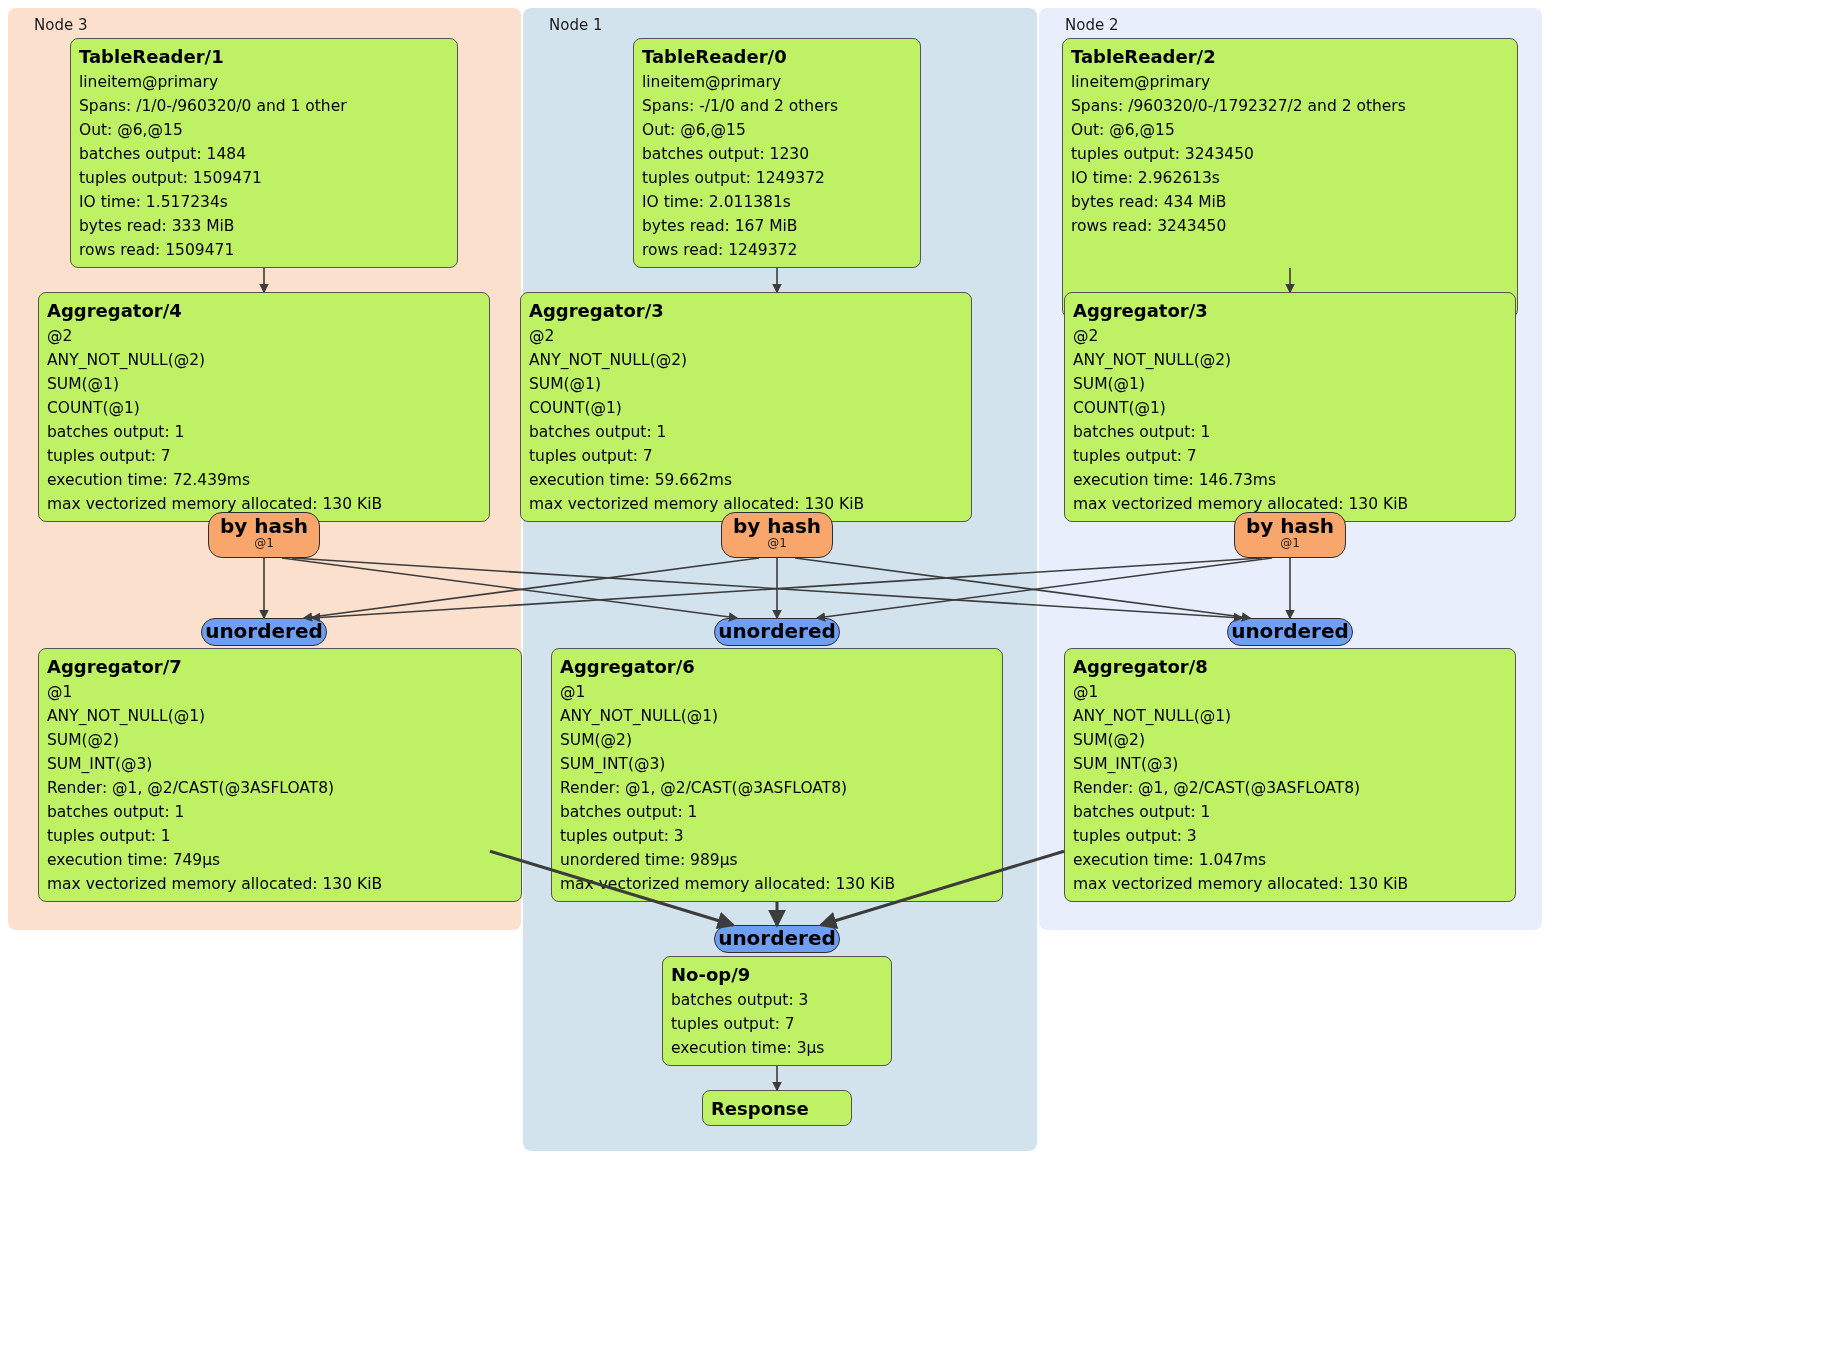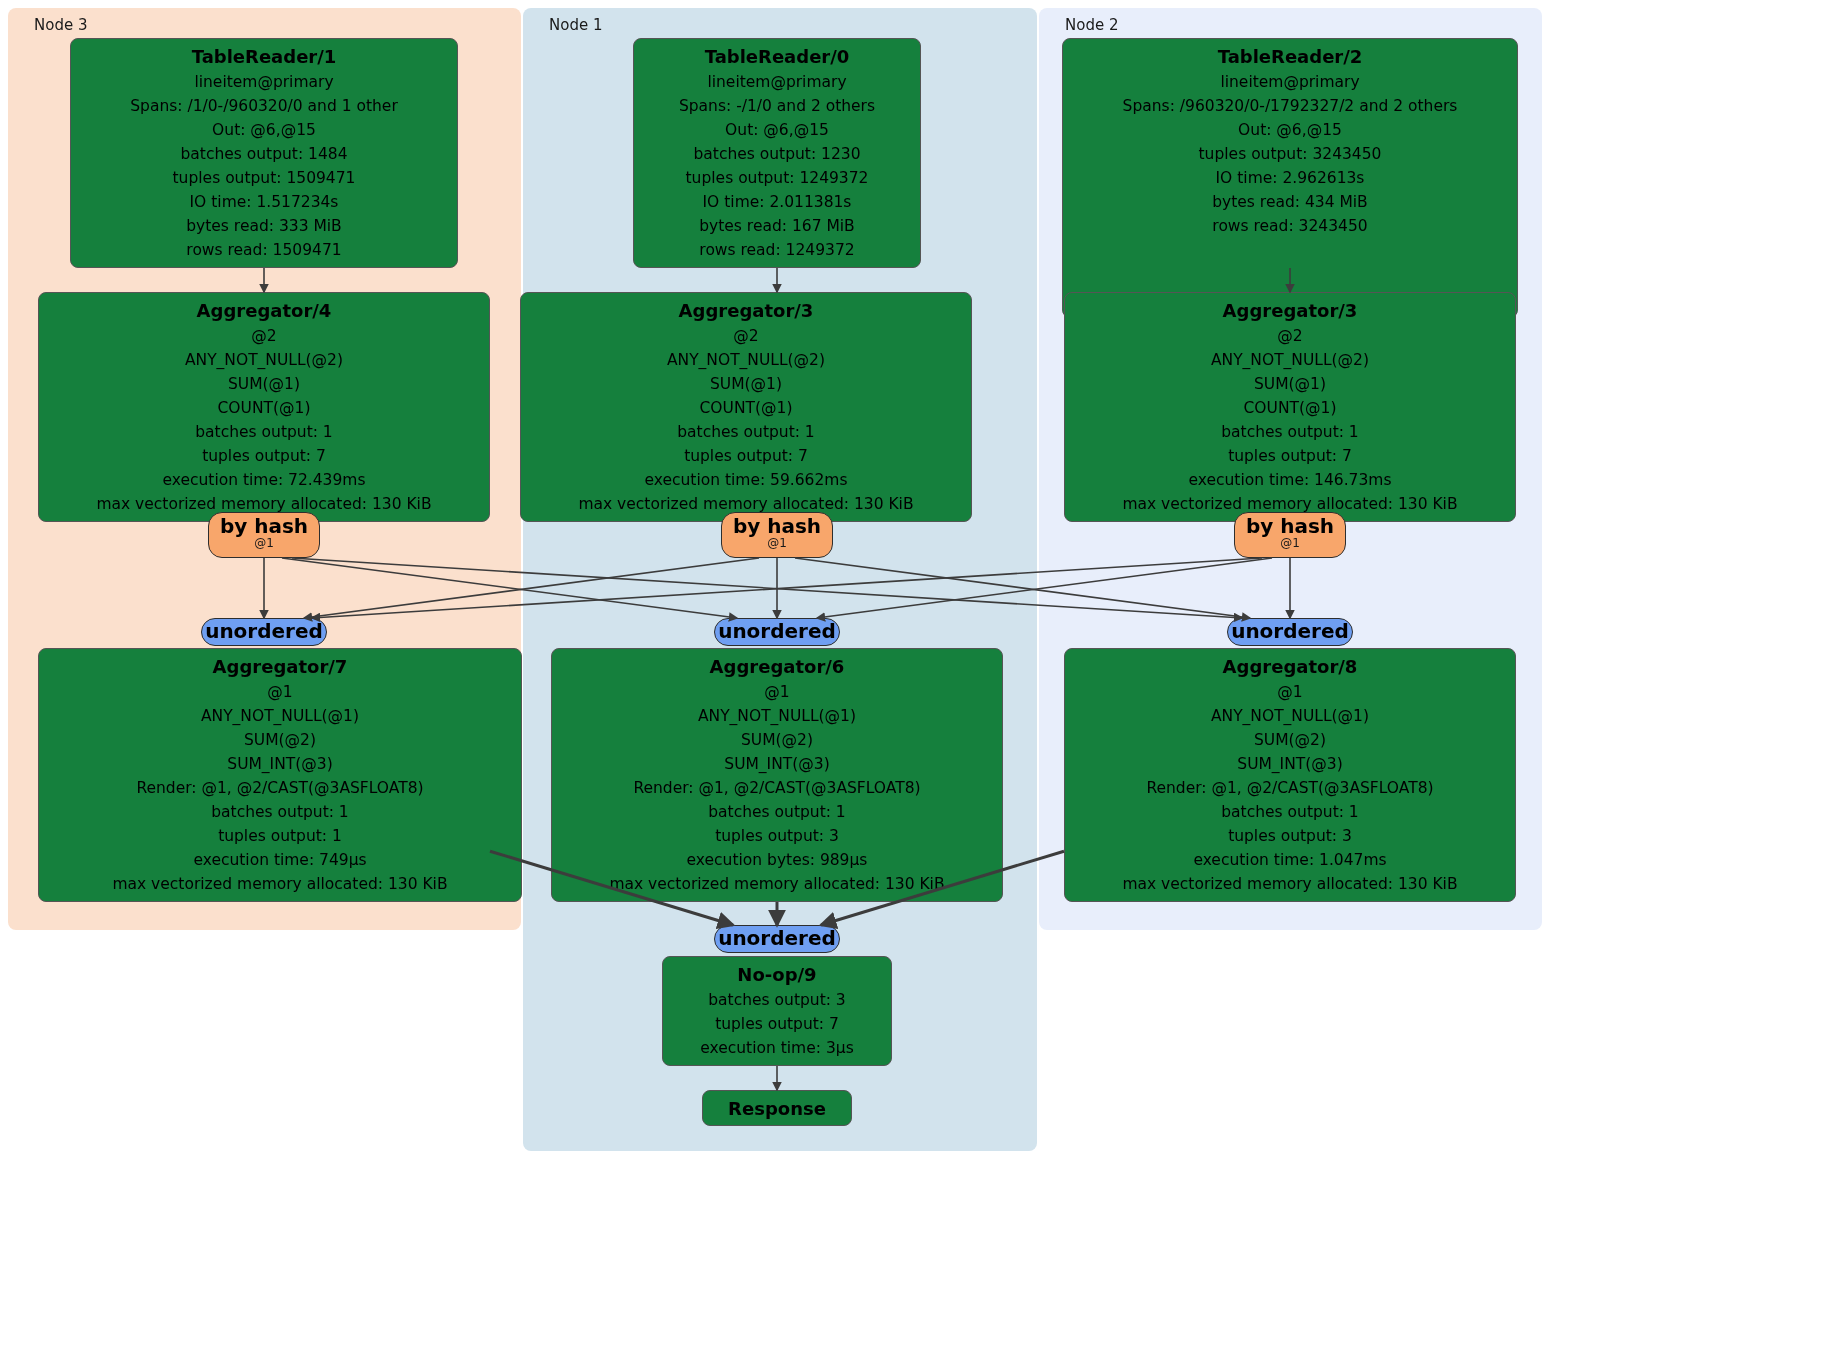--- a/index.html
+++ b/index.html
@@ -5,22 +5,22 @@
   * { box-sizing: border-box; margin: 0; padding: 0; }
   body { background: #ffffff; font-family: "DejaVu Sans", "Liberation Sans", sans-serif; }
   #canvas { position: relative; width: 1822px; height: 1346px; background: #ffffff; overflow: hidden; }
 
   .panel { position: absolute; border-radius: 8px; }
   .panel-node3 { background: #fbe0cd; }
   .panel-node1 { background: #d2e3ed; }
   .panel-node2 { background: #e8eefb; }
   .panel-label { position: absolute; top: 8px; left: 10px; font-size: 15px; color: #1a1a1a; margin-left: 16px; }
 
-  .plan-box { position: absolute; background: #15803d; border: 1px solid #555; border-radius: 8px;
-              padding: 5px 8px; text-align: center; z-index: 2; }
+  .plan-box { position: absolute; background: #bef264; border: 1px solid #555; border-radius: 8px;
+              padding: 5px 8px; text-align: left; z-index: 2; }
   .box-title { font-weight: bold; font-size: 18px; line-height: 26px; color: #000; white-space: nowrap; }
   .box-line  { font-size: 15.5px; line-height: 24px; color: #000; white-space: nowrap; }
 
   .pill { position: absolute; border: 1.5px solid #2e2e2e; text-align: center; z-index: 3; }
   .pill-hash { background: #f8a66b; border-radius: 14px; padding-top: 3px; }
   .pill-sync { background: #6f9ff2; border-radius: 14px; }
   .pill-title { font-weight: bold; font-size: 20px; line-height: 20px; color: #000; white-space: nowrap; }
   .pill-sub { font-size: 12px; line-height: 14px; color: #1a1a1a; }
   .pill-sync .pill-title { line-height: 25px; }
 
@@ -113,21 +113,21 @@
   <div class="plan-box" style="left:551px;top:648px;width:452px;height:254px">
     <div class="box-title">Aggregator/6</div>
     <div>
         <div class="box-line">@1</div>
         <div class="box-line">ANY_NOT_NULL(@1)</div>
         <div class="box-line">SUM(@2)</div>
         <div class="box-line">SUM_INT(@3)</div>
         <div class="box-line">Render: @1, @2/CAST(@3ASFLOAT8)</div>
         <div class="box-line">batches output: 1</div>
         <div class="box-line">tuples output: 3</div>
-        <div class="box-line">execution bytes: 989µs</div>
+        <div class="box-line">unordered time: 989µs</div>
         <div class="box-line">max vectorized memory allocated: 130 KiB</div>
       </div>
   </div>
   <div class="plan-box" style="left:662px;top:956px;width:230px;height:110px">
     <div class="box-title">No-op/9</div>
     <div>
         <div class="box-line">batches output: 3</div>
         <div class="box-line">tuples output: 7</div>
         <div class="box-line">execution time: 3µs</div>
       </div>

